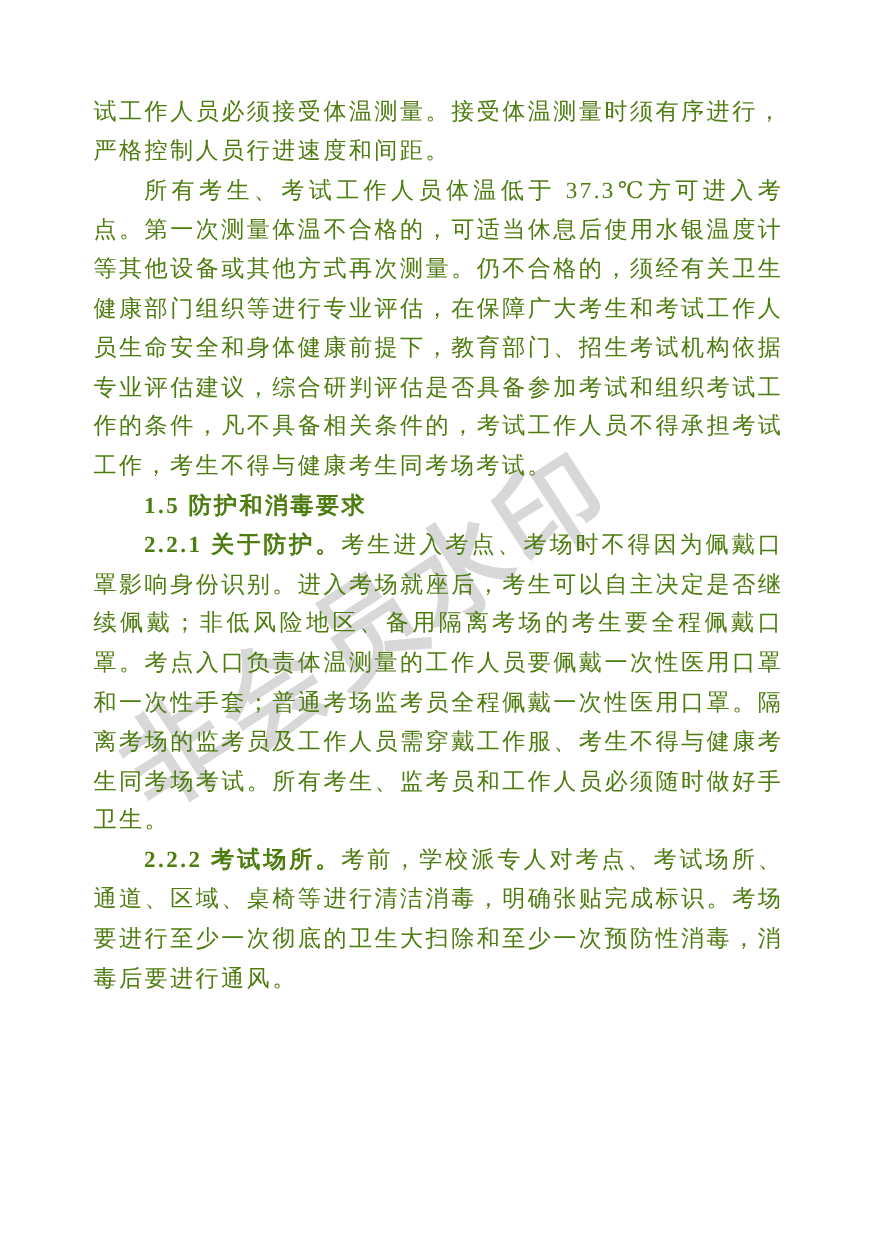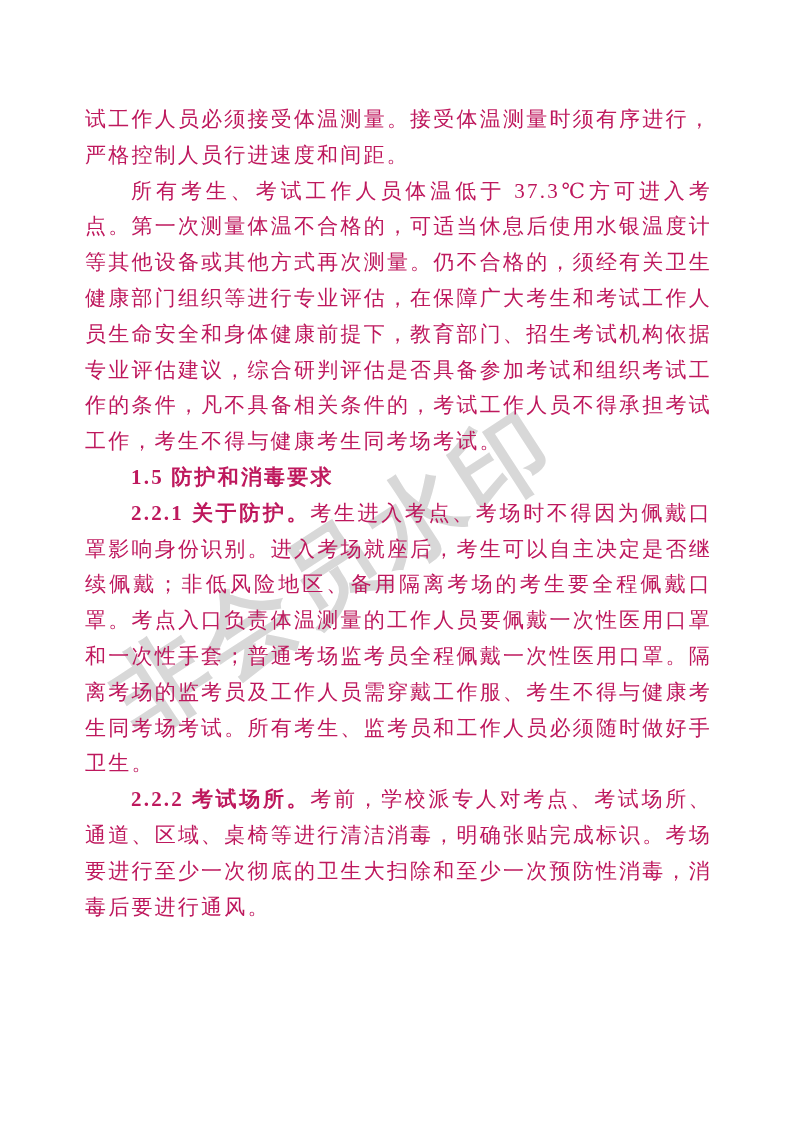--- a/index.html
+++ b/index.html
@@ -26,24 +26,24 @@
     white-space: nowrap;
     color: #d8d8d8;
     transform: rotate(-33deg);
     transform-origin: center center;
     user-select: none;
     pointer-events: none;
   }
   .content {
     position: absolute;
     left: 85px;
-    top: 102px;
+    top: 84px;
     width: 627px;
     z-index: 1;
-    color: #be185d;
+    color: #4d7c0f;
     font-size: 21px;
     line-height: 35.8px;
     letter-spacing: 2.2px;
     text-align: justify;
   }
   .content p {
     margin: 0;
     padding: 0;
   }
   .content p.indent {

